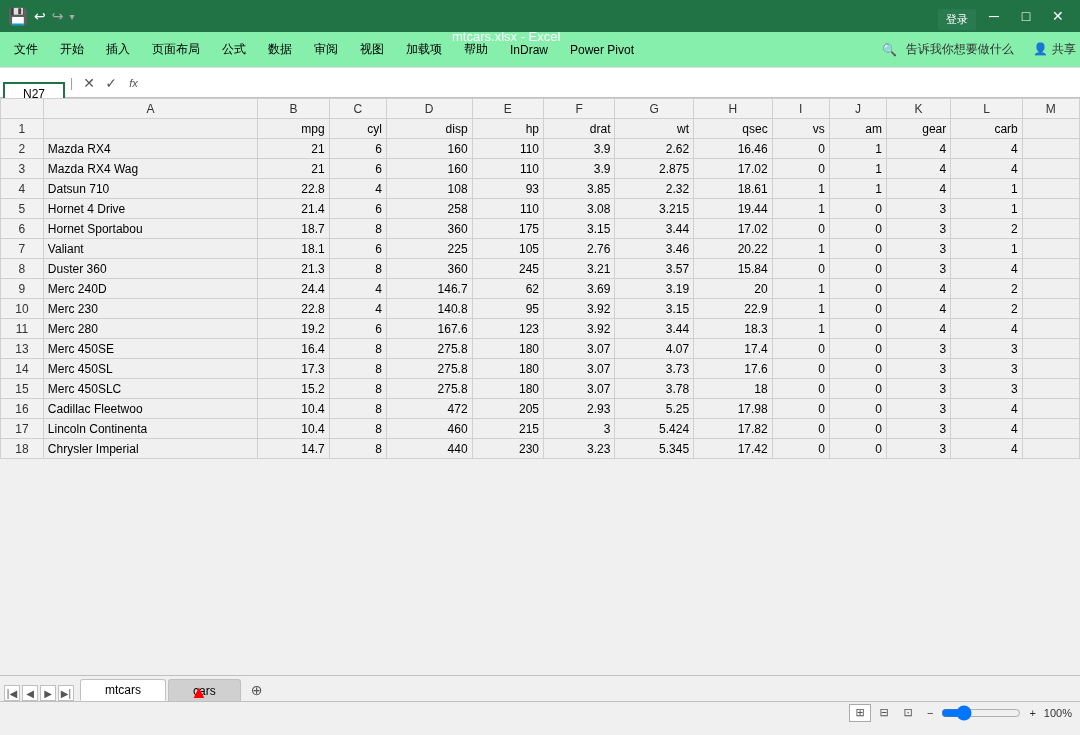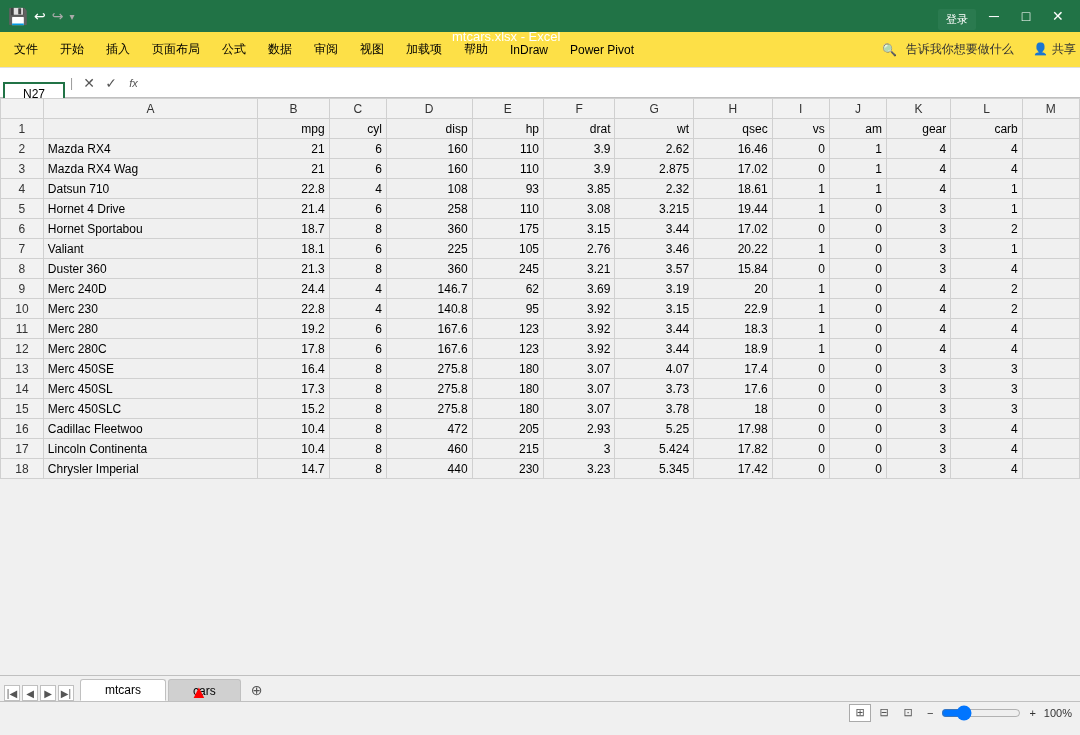--- a/index.html
+++ b/index.html
@@ -25,21 +25,21 @@
       padding: 3px 8px;
       font-size: 11px;
       cursor: pointer;
       border-radius: 2px;
     }
     .title-btn.login { background: #2a7a4f; }
     .win-btn { background: transparent; color: white; border: none; width: 28px; height: 28px; font-size: 14px; cursor: pointer; display: flex; align-items: center; justify-content: center; }
 
     
     .menubar {
-      background: #fde047;
+      background: #86efac;
       height: 36px;
       display: flex;
       align-items: center;
       padding: 0 4px;
       border-bottom: 1px solid #e0e0e0;
       gap: 2px;
     }
     .menu-item {
       padding: 4px 10px;
       cursor: pointer;
@@ -456,36 +456,20 @@
     <td class="num-cell">3.92</td>
     <td class="num-cell">3.44</td>
     <td class="num-cell">18.3</td>
     <td class="num-cell">1</td>
     <td class="num-cell">0</td>
     <td class="num-cell">4</td>
     <td class="num-cell">4</td>
     <td></td>
   </tr>
           <tr>
-    <td class="row-header">12</td>
-    <td>Merc 280C</td>
-    <td class="num-cell">17.8</td>
-    <td class="num-cell">6</td>
-    <td class="num-cell">167.6</td>
-    <td class="num-cell">123</td>
-    <td class="num-cell">3.92</td>
-    <td class="num-cell">3.44</td>
-    <td class="num-cell">18.9</td>
-    <td class="num-cell">1</td>
-    <td class="num-cell">0</td>
-    <td class="num-cell">4</td>
-    <td class="num-cell">4</td>
-    <td></td>
-  </tr>
-          <tr>
     <td class="row-header">13</td>
     <td>Merc 450SE</td>
     <td class="num-cell">16.4</td>
     <td class="num-cell">8</td>
     <td class="num-cell">275.8</td>
     <td class="num-cell">180</td>
     <td class="num-cell">3.07</td>
     <td class="num-cell">4.07</td>
     <td class="num-cell">17.4</td>
     <td class="num-cell">0</td>

